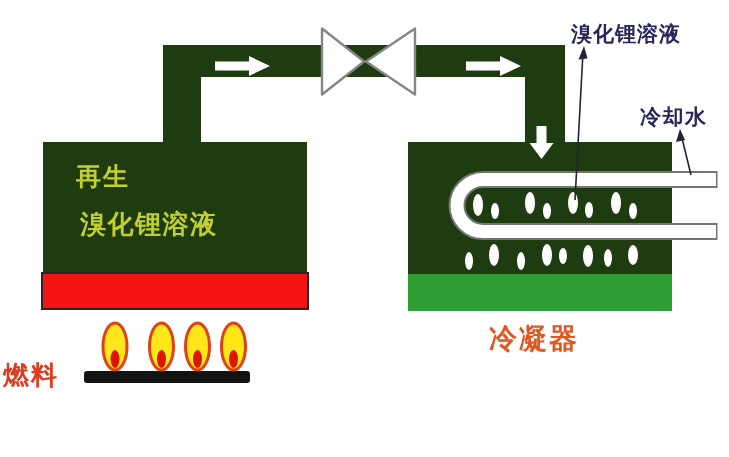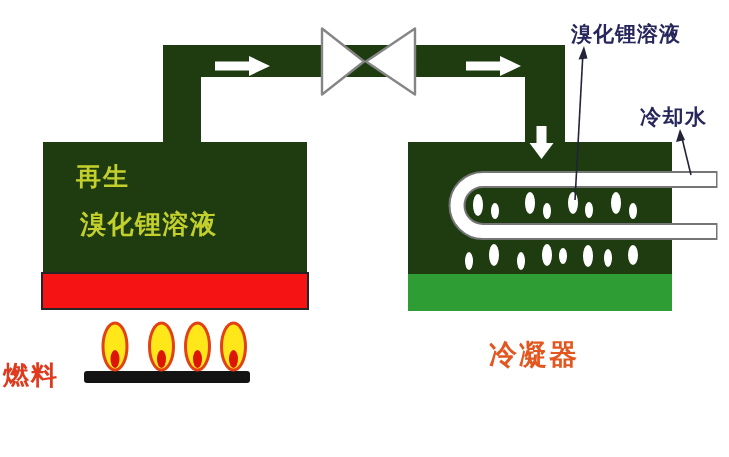--- a/index.html
+++ b/index.html
@@ -55,21 +55,21 @@
   #droplets ellipse { fill: #ffffff; }
   .flame-body  { fill: var(--flame-yellow); stroke: var(--flame-orange); stroke-width: 3; }
   .flame-core  { fill: var(--flame-core-red); }
 
   
   .lbl { position: absolute; font-weight: bold; white-space: nowrap; line-height: 1; }
   .lbl-regen     { left: 76px;  top: 164px; font-size: 25px; letter-spacing: 2px;   color: var(--solution-yellow); }
   .lbl-solution  { left: 80px;  top: 211px; font-size: 26px; letter-spacing: 1.5px; color: var(--solution-yellow); }
   .lbl-fuel      { left: 3px;   top: 362px; font-size: 26px; letter-spacing: 2px;   color: var(--label-red); text-align: center; }
   .lbl-generator { left: 150px; top: 398px; font-size: 25px; letter-spacing: 1.5px; color: var(--label-red); }
-  .lbl-condenser { left: 489px; top: 341px; font-size: 28px; letter-spacing: 2px;   color: var(--label-orange); }
+  .lbl-condenser { left: 489px; top: 325px; font-size: 28px; letter-spacing: 2px;   color: var(--label-orange); }
   .lbl-vapor     { left: 571px; top: 23px;  font-size: 21px; letter-spacing: 1px;   color: var(--label-navy); }
   .lbl-water     { left: 640px; top: 106px; font-size: 21px; letter-spacing: 1.5px; color: var(--label-navy); }
 </style>
 </head>
 <body>
 
 <div class="stage">
 
   <div class="abs pipe pipe-riser"></div>
   <div class="abs pipe pipe-top"></div>

